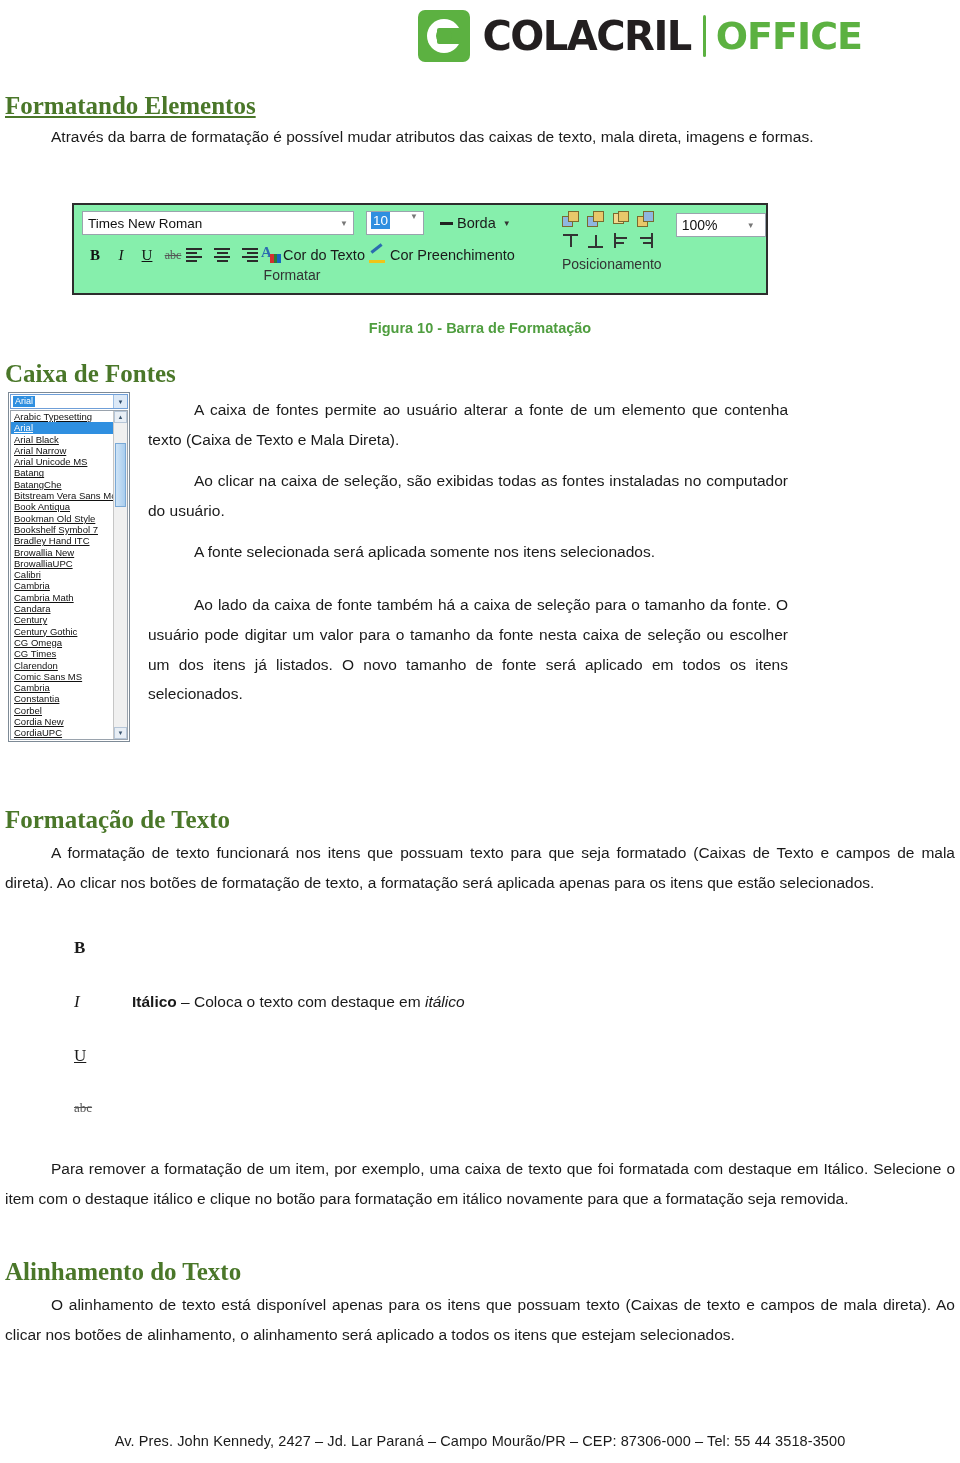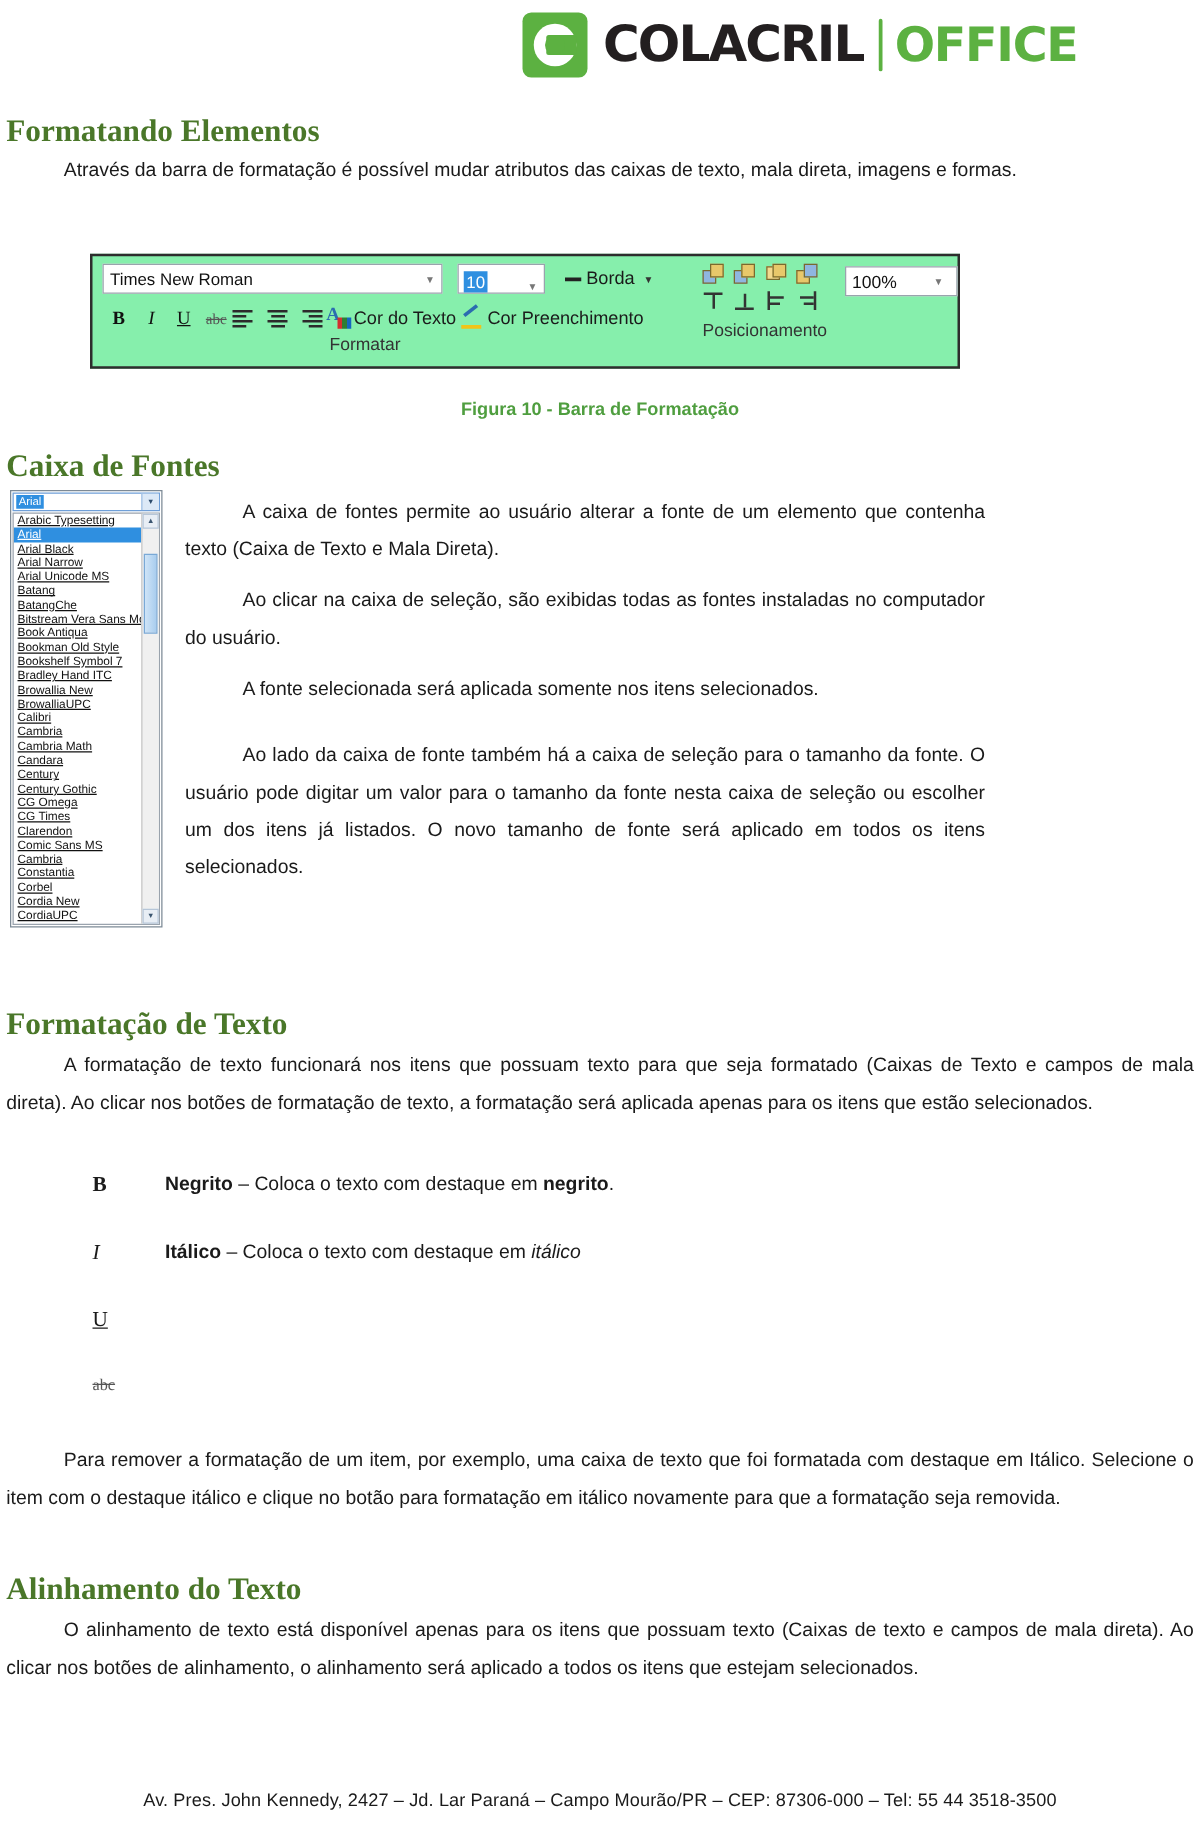--- a/index.html
+++ b/index.html
@@ -108,21 +108,21 @@
     color: #1a1a1a;
     text-align: justify;
     margin: 0;
   }
   .indent { text-indent: 46px; }
 
   
   .abs { position: absolute; }
 
   
-  #sec-formatando { left: 5px; top: 92px; width: 950px; }
+  #sec-formatando { left: 5px; top: 92px; width: 950px; text-decoration: underline; }
   #p-formatando { left: 5px; top: 122px; width: 950px; }
 
   
   .toolbar-figure {
     position: absolute;
     left: 72px;
     top: 203px;
     width: 696px;
     height: 92px;
     border: 2px solid #2d2d2d;
@@ -153,26 +153,26 @@
     color: #111;
     font-family: "Liberation Sans", sans-serif;
     justify-content: space-between;
   }
   .tb-caret {
     font-size: 8px;
     color: #777;
     padding-right: 5px;
   }
   .tb-fontsize {
-    width: 70px;
+    width: 58px;
     height: 24px;
     border: 1px solid #9aa3ad;
     background: #fff;
     display: flex;
-    align-items: flex-end;
+    align-items: flex-start;
     box-sizing: border-box;
     margin-left: 12px;
     justify-content: space-between;
   }
   .tb-size-val {
     background: #2f8fe0;
     color: #ffffff;
     font-size: 13.5px;
     padding: 0 2px;
     margin-left: 4px;
@@ -686,25 +686,20 @@
 <p class="para indent abs" id="p-fonts2">Ao clicar na caixa de seleção, são exibidas todas as fontes instaladas no computador do usuário.</p>
 <p class="para indent abs" id="p-fonts3">A fonte selecionada será aplicada somente nos itens selecionados.</p>
 <p class="para indent abs" id="p-fonts4">Ao lado da caixa de fonte também há a caixa de seleção para o tamanho da fonte. O usuário pode digitar um valor para o tamanho da fonte nesta caixa de seleção ou escolher um dos itens já listados. O novo tamanho de fonte será aplicado em todos os itens selecionados.</p>
 
 <h1 class="doc-h abs" id="sec-formtexto">Formatação de Texto</h1>
 <p class="para indent abs" id="p-formtexto">A formatação de texto funcionará nos itens que possuam texto para que seja formatado (Caixas de Texto e campos de mala direta). Ao clicar nos botões de formatação de texto, a formatação será aplicada apenas para os itens que estão selecionados.</p>
 
 <div class="feat-list">
   <div class="feat-row">
     <div class="feat-ico b">B</div>
-    <div class="feat-txt">
-      <b>Negrito</b>
-      <span>–</span>
-      <span>Coloca o texto com destaque em </span><b>negrito</b><span>.</span>
-    </div>
   </div>
   <div class="feat-row">
     <div class="feat-ico i">I</div>
     <div class="feat-txt">
       <b>Itálico</b>
       <span>–</span>
       <span>Coloca o texto com destaque em </span><i>itálico</i><span></span>
     </div>
   </div>
   <div class="feat-row">

